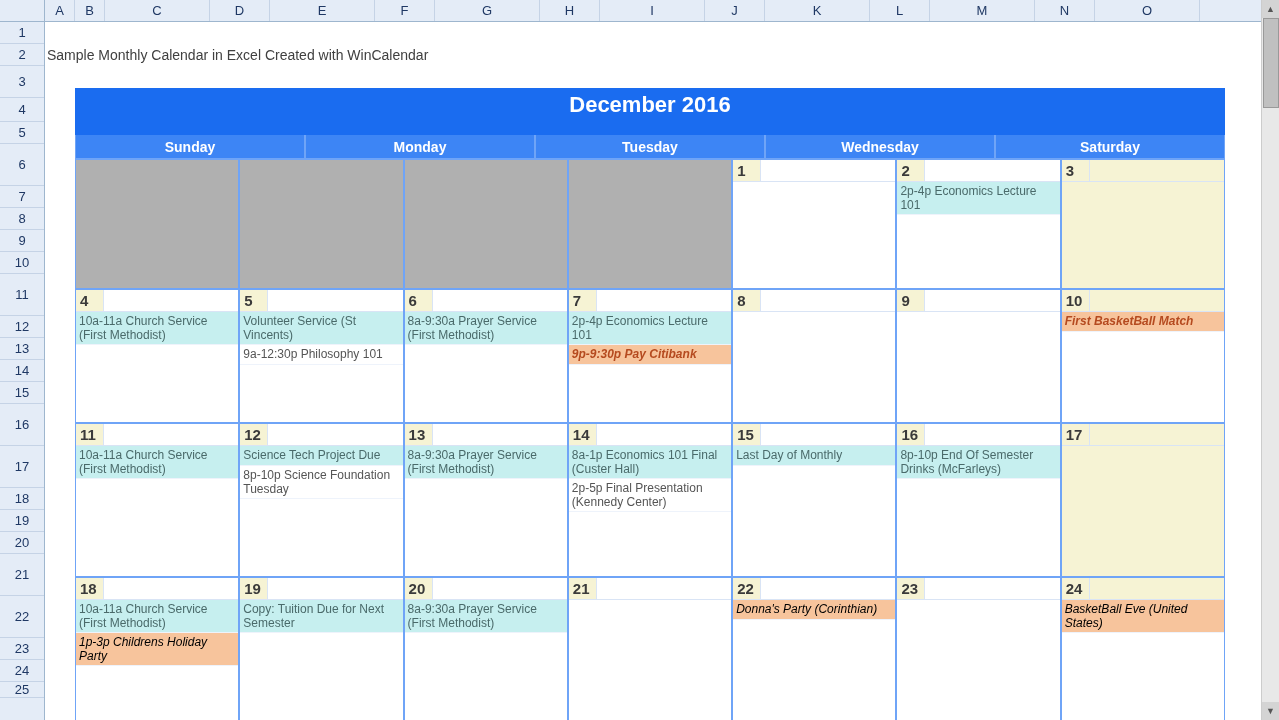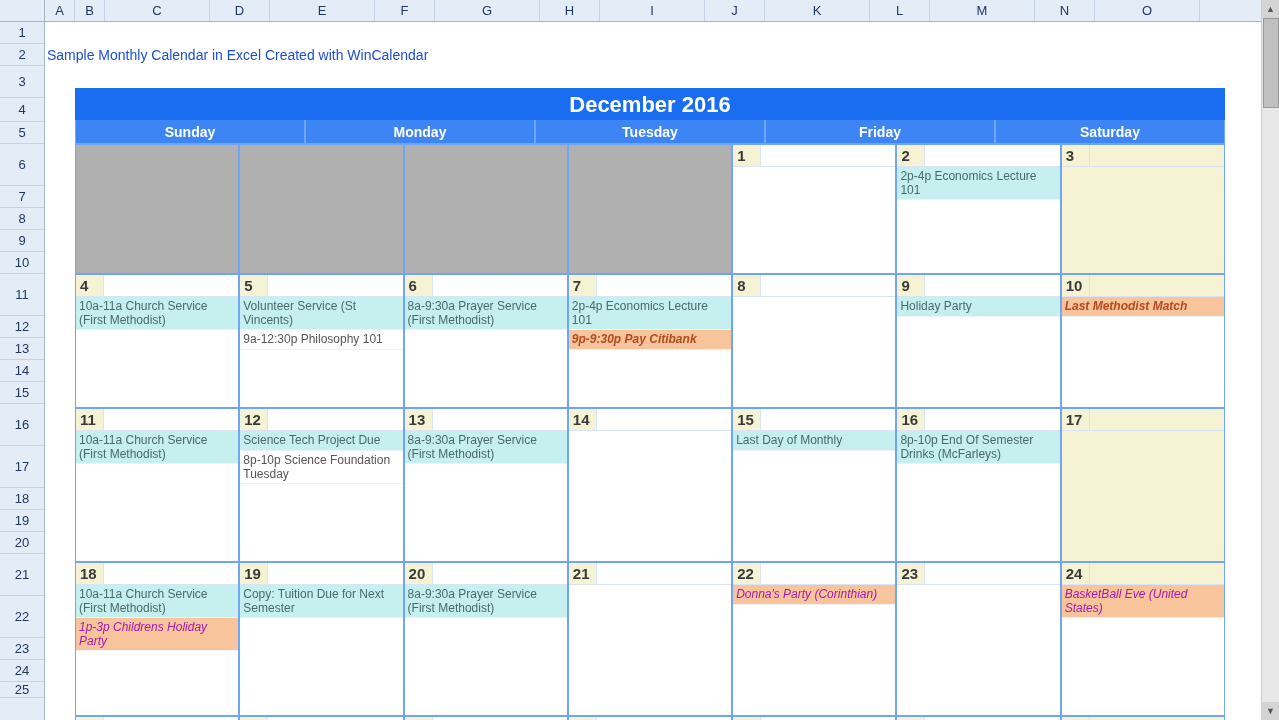--- a/index.html
+++ b/index.html
@@ -5,39 +5,39 @@
   * { box-sizing: border-box; margin: 0; padding: 0; }
   body { font-family: Arial, sans-serif; font-size: 13px; background: #fff; overflow: hidden; }
   .app { display: flex; width: 1279px; height: 720px; position: relative; }
   .rowhdr-col { width: 45px; flex-shrink: 0; background: #e4ecf7; border-right: 1px solid #9eb6ce; }
   .selectall { height: 22px; background: #e4ecf7; border-bottom: 1px solid #9eb6ce; }
   .colhdr-row { display: flex; height: 22px; background: #e4ecf7; border-bottom: 1px solid #9eb6ce; }
   .colhdr { text-align: center; line-height: 22px; color: #1f3864; font-size: 13px; border-right: 1px solid #c5d3e6; }
   .rowhdr { text-align: center; color: #1f3864; font-size: 13px; border-bottom: 1px solid #c5d3e6; display:flex; align-items:center; justify-content:center; }
   .grid { position: relative; flex: 1; }
   .cells { position: relative; }
-  .title-text { position: absolute; left: 0; top: 22px; height: 22px; line-height: 22px; font-size: 14px; color: #1d4ed8; padding-left: 2px; white-space: nowrap; }
+  .title-text { position: absolute; left: 0; top: 22px; height: 22px; line-height: 22px; font-size: 14px; color: #404040; padding-left: 2px; white-space: nowrap; }
   .cal { position: absolute; left: 30px; top: 66px; width: 1150px; }
-  .cal-title { background: #1a6cf0; color: #fff; font-size: 22px; font-weight: bold; text-align: center; height: 32px; line-height: 32px; border: 1px solid #1a6cf0; }
+  .cal-title { background: #1a6cf0; color: #fff; font-size: 22px; font-weight: bold; text-align: center; height: 47px; line-height: 32px; border: 1px solid #1a6cf0; }
   .cal-days { display: flex; }
   .cal-dayhdr { flex:1; background: #3d85f5; color: #fff; font-size: 14px; font-weight: bold; text-align: center; height: 24px; line-height: 24px; border: 1px solid #6fa4f7; border-top: none; }
   .cal-week { display: flex; }
   .cal-cell { flex:1; background: #fff; border: 1px solid #6fa4f7; display:flex; flex-direction:column; overflow:hidden; }
   .cal-cell.blank { background: #b0b0b0; }
   .cell-head { display:flex; height:22px; }
   .daynum { width:28px; background:#f6f3d4; font-size:15px; font-weight:bold; color:#3a3a3a; display:flex; align-items:center; justify-content:flex-start; padding-left:4px; border-right:1px solid #d9e4f5; border-bottom:1px solid #d9e4f5; }
   .daynum.sat { background:#f6f3d4; }
   .cell-body { flex:1; display:flex; flex-direction:column; }
   .daynumrest { flex:1; background:#fff; border-bottom:1px solid #d9e4f5;}
   .daynumrest.sat { background:#f6f3d4; }
   .evt { font-size:12px; color:#555; padding:2px 3px; line-height:14px; min-height:20px; border-bottom:1px solid #eef3fb; }
   .evt.cyan { background:#c6efef; color:#4a6a6a; }
   .evt.white { background:#fff; }
   .evt.orange { background:#f7c49c; color:#b54a1f; font-weight:bold; font-style:italic; }
-  .evt.orange2 { background:#f7c49c; color:#a21caf; font-style:italic; }
+  .evt.orange2 { background:#f7c49c; color:#000000; font-style:italic; }
   .vscroll { position:absolute; right:0; top:0; width:18px; height:720px; background:#e8e8e8; border-left:1px solid #ccc; }
   .vscroll .up, .vscroll .down { height:18px; background:#d4d4d4; display:flex; align-items:center; justify-content:center; font-size:9px; color:#555; }
   .vscroll .thumb { position:absolute; top:18px; width:16px; left:1px; height:90px; background:#c0c0c0; border:1px solid #999; }
   .wk1 .cal-cell { height:130px; }
   .wk3 .cal-cell { height:154px; }
   .wk4, .wk5 { }
   .wk4 .cal-cell { height:154px; }
   .wk2 .cal-cell { height:134px; }
   .wk5 .cal-cell { height:20px; }
   .wk5 .cell-head { height:20px; }
@@ -95,21 +95,21 @@
         <div class="colhdr" style="width: 105px;">O</div>
       </div>
     <div class="cells">
       <div class="title-text">Sample Monthly Calendar in Excel Created with WinCalendar</div>
       <div class="cal">
         <div class="cal-title">December 2016</div>
         <div class="cal-days" id="dayhdrs">
             <div class="cal-dayhdr">Sunday</div>
             <div class="cal-dayhdr">Monday</div>
             <div class="cal-dayhdr">Tuesday</div>
-            <div class="cal-dayhdr">Friday</div>
+            <div class="cal-dayhdr">Wednesday</div>
             <div class="cal-dayhdr">Saturday</div>
           </div>
         <div id="weeks">
             <div class="cal-week wk1">
               <div class="cal-cell blank"></div>
               <div class="cal-cell blank"></div>
               <div class="cal-cell blank"></div>
               <div class="cal-cell blank"></div>
               <div class="cal-cell">
                 <div class="cell-head">
@@ -179,31 +179,28 @@
                   <div class="daynum">8</div>
                   <div class="daynumrest"></div>
                 </div>
                 <div class="cell-body"></div>
               </div>
               <div class="cal-cell">
                 <div class="cell-head">
                   <div class="daynum">9</div>
                   <div class="daynumrest"></div>
                 </div>
-                <div class="cell-body">
-                  <div class="evt cyan">Holiday Party</div>
-                </div>
               </div>
               <div class="cal-cell">
                 <div class="cell-head">
                   <div class="daynum sat">10</div>
                   <div class="daynumrest sat"></div>
                 </div>
                 <div class="cell-body">
-                  <div class="evt orange">Last Methodist Match</div>
+                  <div class="evt orange">First BasketBall Match</div>
                 </div>
               </div>
             </div>
             <div class="cal-week wk3">
               <div class="cal-cell">
                 <div class="cell-head">
                   <div class="daynum">11</div>
                   <div class="daynumrest"></div>
                 </div>
                 <div class="cell-body">
@@ -226,20 +223,24 @@
                   <div class="daynumrest"></div>
                 </div>
                 <div class="cell-body">
                   <div class="evt cyan">8a-9:30a Prayer Service (First Methodist)</div>
                 </div>
               </div>
               <div class="cal-cell">
                 <div class="cell-head">
                   <div class="daynum">14</div>
                   <div class="daynumrest"></div>
+                </div>
+                <div class="cell-body">
+                  <div class="evt cyan">8a-1p Economics 101 Final (Custer Hall)</div>
+                  <div class="evt white">2p-5p Final Presentation (Kennedy Center)</div>
                 </div>
               </div>
               <div class="cal-cell">
                 <div class="cell-head">
                   <div class="daynum">15</div>
                   <div class="daynumrest"></div>
                 </div>
                 <div class="cell-body">
                   <div class="evt cyan">Last Day of Monthly</div>
                 </div>

